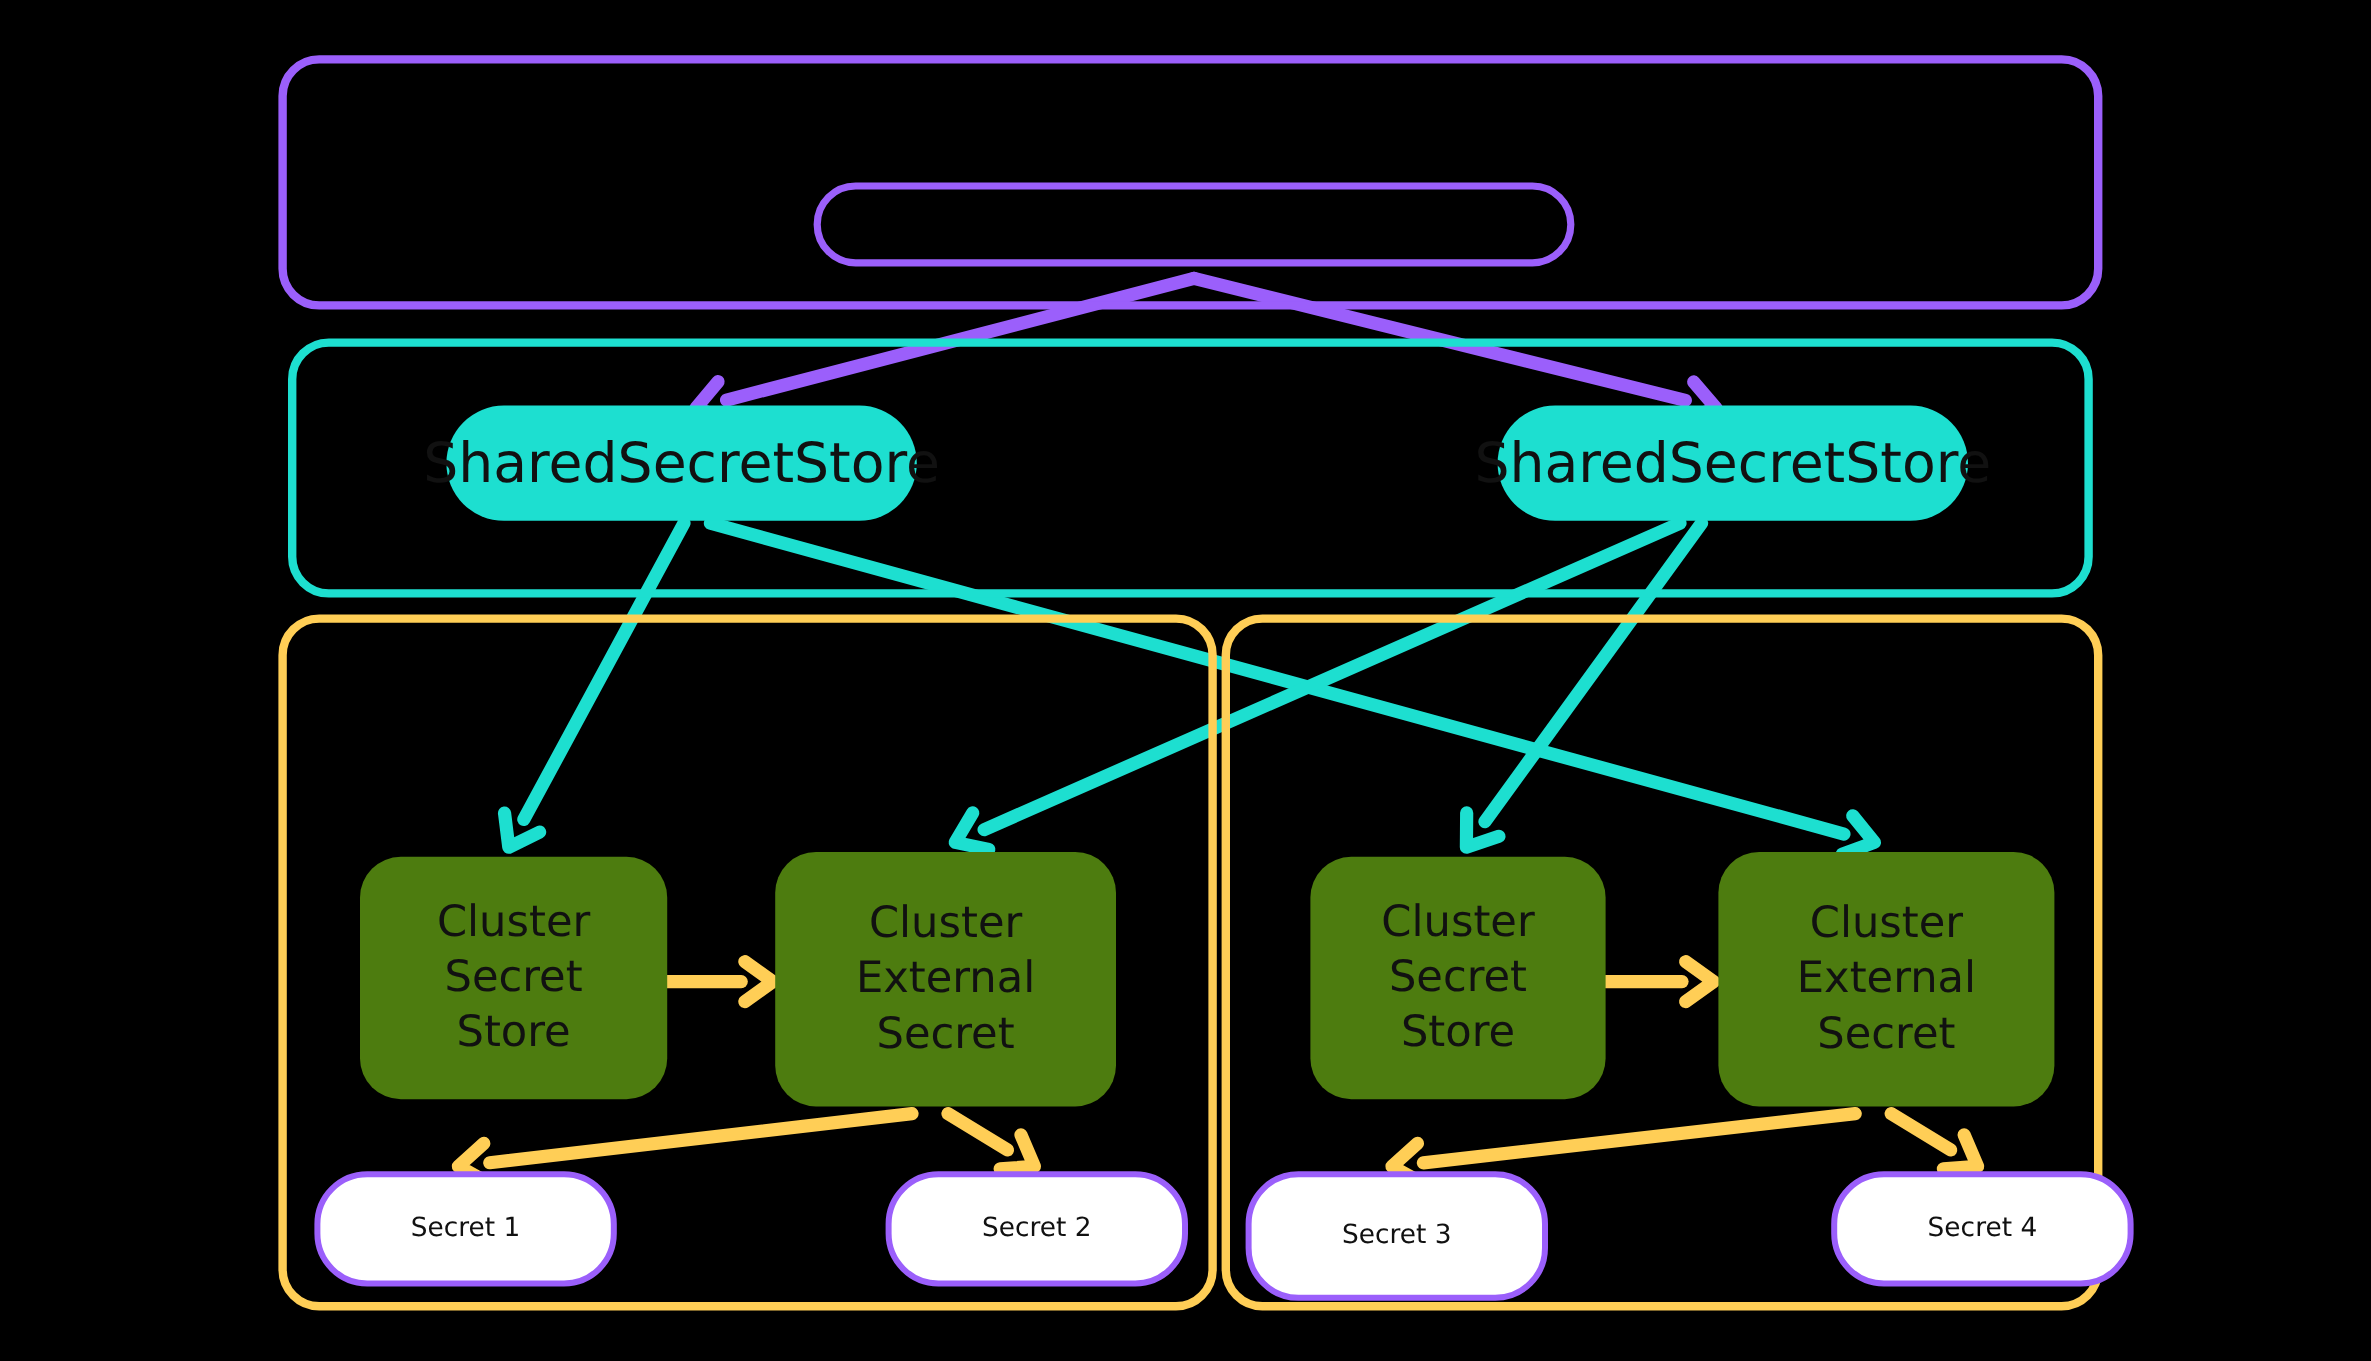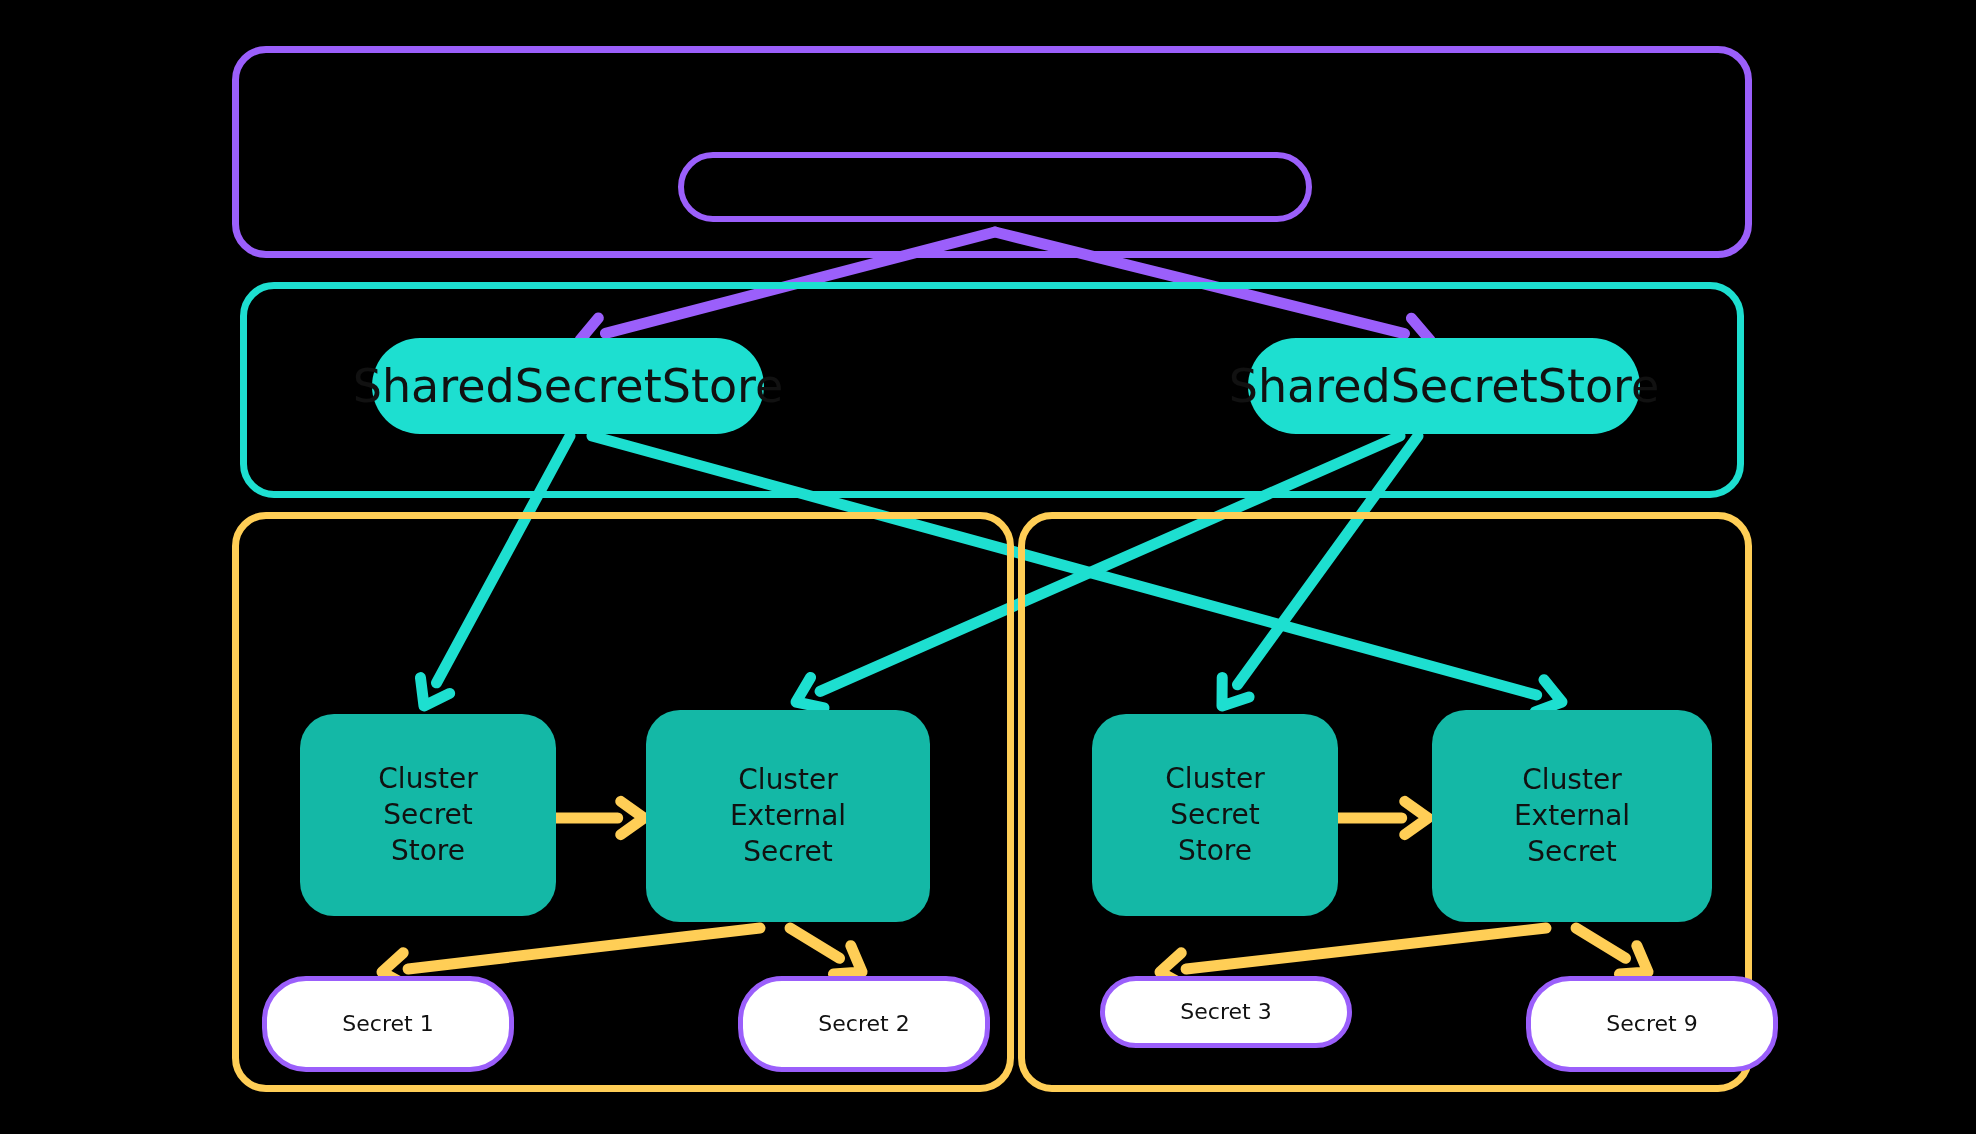--- a/index.html
+++ b/index.html
@@ -63,23 +63,23 @@
     border: 6px solid #9b5ffb;
     border-radius: 40px;
     background: #000000;
   }
   .node-pill-teal {
     background: #1ddfd0;
     border-radius: 48px;
     font-size: 46px;
   }
   .node-box-yellow {
-    background: #14b8a6;
+    background: #4d7c0f;
     border-radius: 34px;
-    font-size: 28px;
+    font-size: 36px;
   }
   .node-pill-white {
     background: #ffffff;
     border: 5px solid #9b5ffb;
     border-radius: 44px;
     font-size: 22px;
   }
 </style>
 </head>
 <body>
@@ -152,16 +152,16 @@
 External
 Secret</span></div>
       <div class="node node-box-yellow" style="left: 1092px; top: 714px; width: 246px; height: 202px;"><span>Cluster
 Secret
 Store</span></div>
       <div class="node node-box-yellow" style="left: 1432px; top: 710px; width: 280px; height: 212px;"><span>Cluster
 External
 Secret</span></div>
       <div class="node node-pill-white" style="left: 262px; top: 976px; width: 252px; height: 96px;"><span>Secret 1</span></div>
       <div class="node node-pill-white" style="left: 738px; top: 976px; width: 252px; height: 96px;"><span>Secret 2</span></div>
-      <div class="node node-pill-white" style="left: 1100px; top: 976px; width: 252px; height: 72px;"><span>Secret 3</span></div>
-      <div class="node node-pill-white" style="left: 1526px; top: 976px; width: 252px; height: 96px;"><span>Secret 9</span></div>
+      <div class="node node-pill-white" style="left: 1038px; top: 976px; width: 252px; height: 108px;"><span>Secret 3</span></div>
+      <div class="node node-pill-white" style="left: 1526px; top: 976px; width: 252px; height: 96px;"><span>Secret 4</span></div>
     </div>
 </div>
 
 </body></html>

